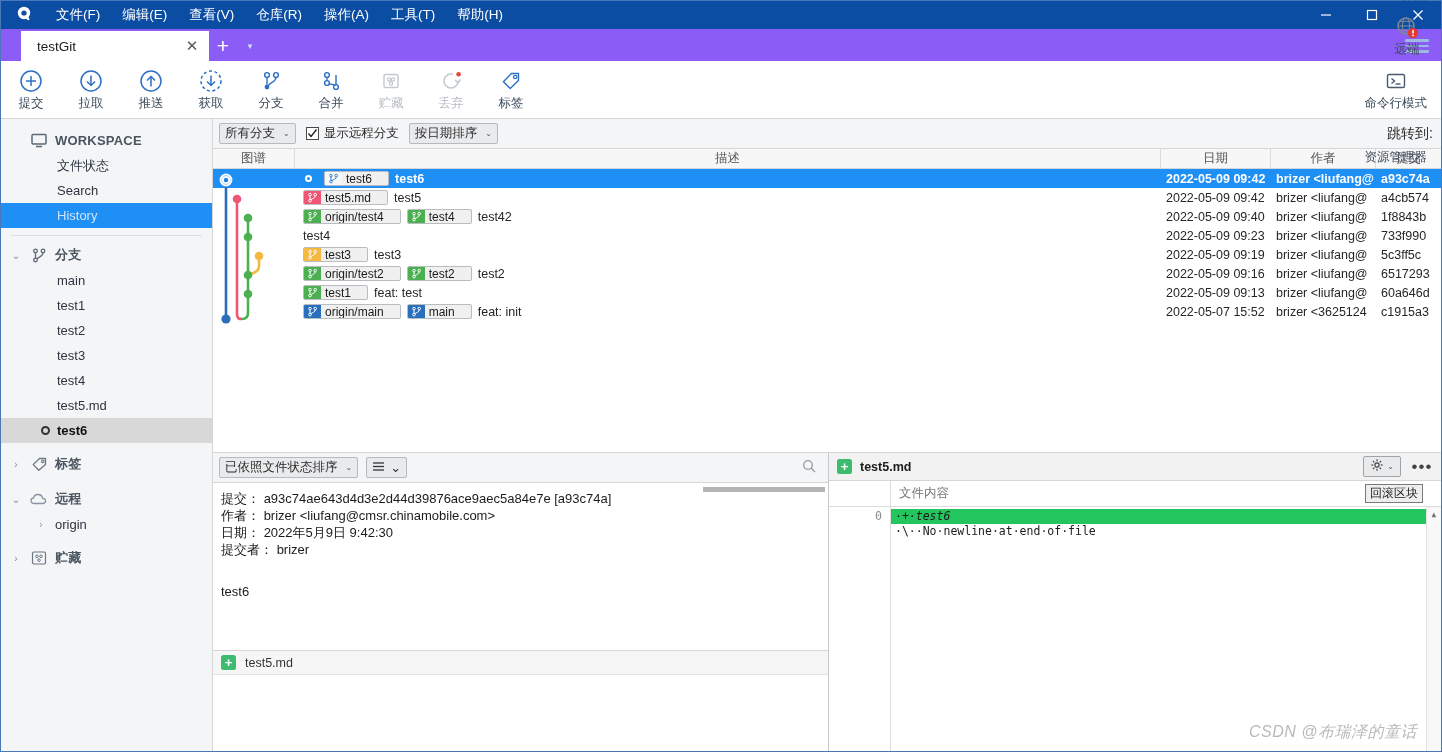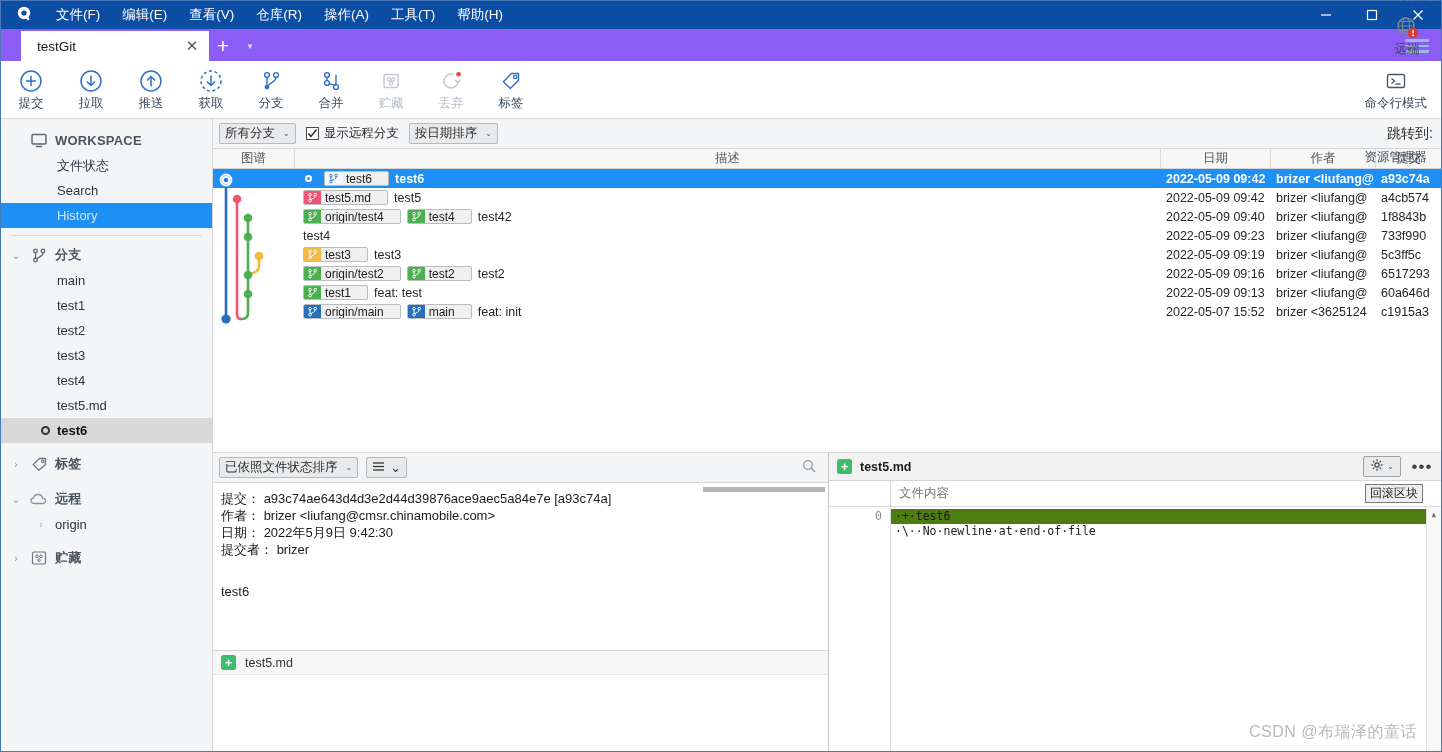--- a/index.html
+++ b/index.html
@@ -172,28 +172,28 @@
   .rollback { position:absolute; right:18px; top:3px; height:19px; border:1px solid #7a7a7a;
               background:#eeeeee; font-size:12px; padding:0 4px; display:flex; align-items:center;
               color:#1b1b1b; }
   .diffbody { flex:1; display:flex; position:relative; background:#fff; overflow:hidden;
               font-family:"DejaVu Sans Mono","Liberation Mono",monospace; font-size:11.5px; }
   .dgutter { width:62px; flex:0 0 62px; border-right:1px solid #dcdcdc; padding-top:2px;
              text-align:right; color:#8a8a8a; }
   .dgutter div { height:15px; line-height:15px; padding-right:8px; }
   .dlines { flex:1; padding-top:2px; min-width:0; }
   .dline { height:15px; line-height:15px; padding-left:4px; white-space:pre; color:#1b1b1b; }
-  .dline.add { background:#4d7c0f; }
+  .dline.add { background:#22c55e;font-style:italic; }
   .vscroll { position:absolute; right:0; top:0; width:15px; height:100%;
              background:#f8f8f8; border-left:1px solid #e2e2e2; }
   .vscroll .arr { height:15px; display:flex; align-items:center; justify-content:center;
                   color:#777; font-size:8px; }
 
   .watermark { position:absolute; right:24px; bottom:8px; font-size:16px; color:#b9b9b9;
-               letter-spacing:.5px; pointer-events:none; }
+               letter-spacing:.5px; pointer-events:none;font-style:italic; }
 </style>
 </head>
 <body>
 
 <div class="app">
 
   <div class="titlebar">
     <div class="app-logo">
       <svg width="18" height="18" viewBox="0 0 18 18">
         <circle cx="8" cy="7" r="6.2" fill="#fff"></circle>

